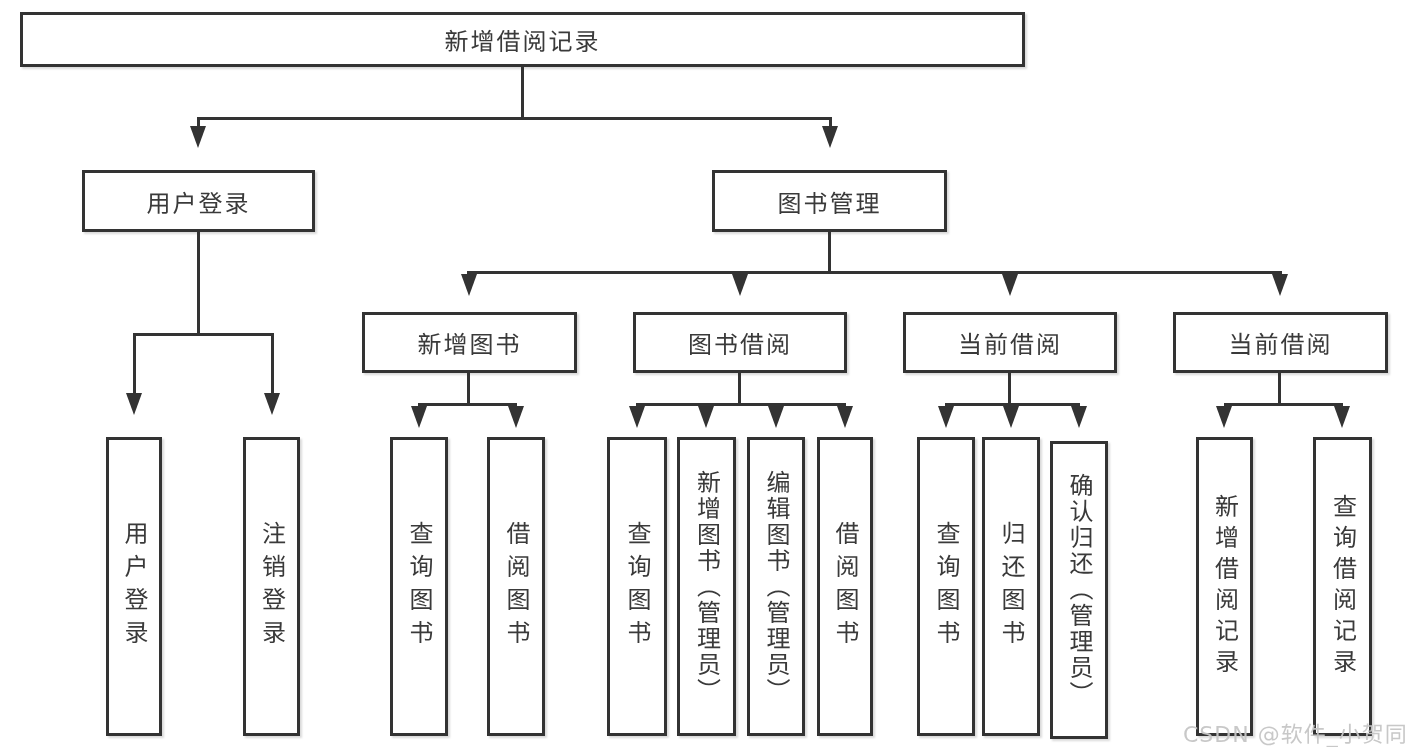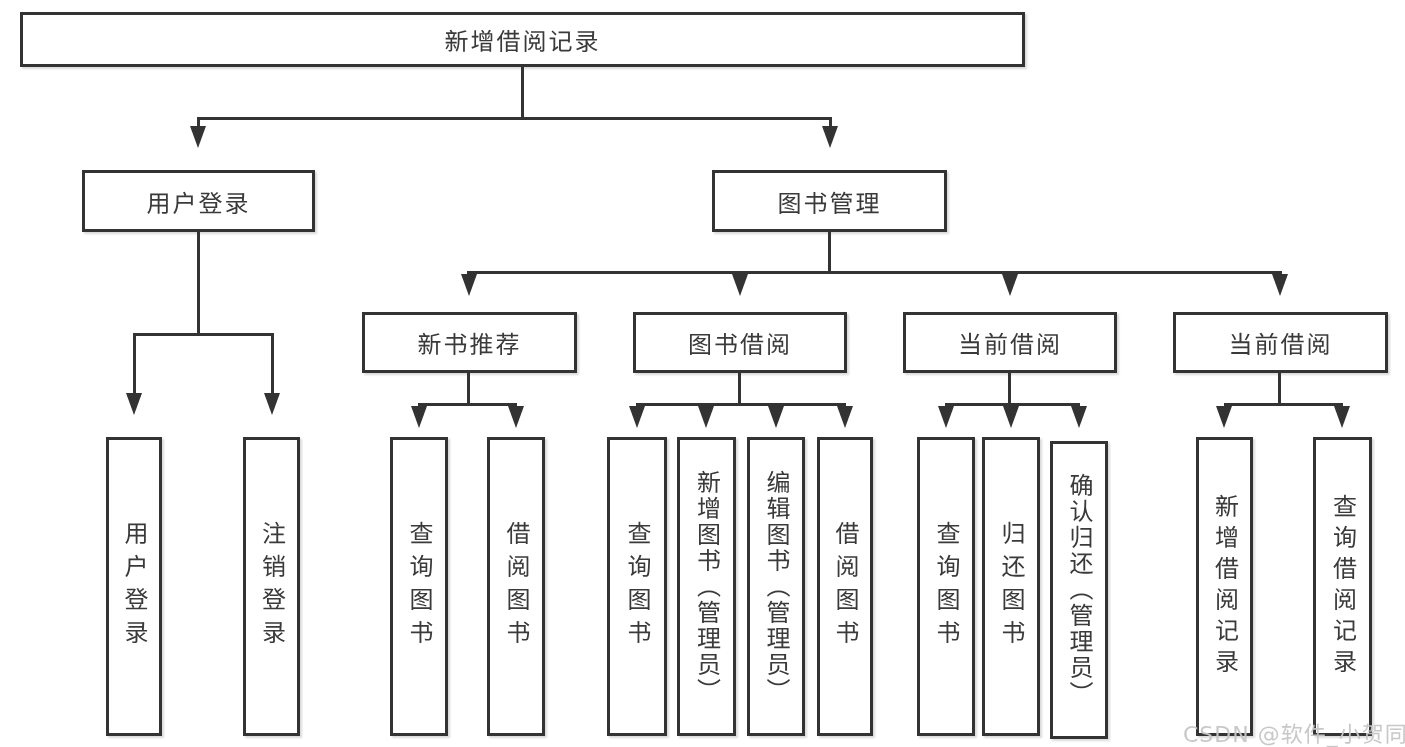--- a/index.html
+++ b/index.html
@@ -134,21 +134,21 @@
   <div class="arrow" style="left:1002px;top:274px;height:38px">
       <div class="stem"></div>
       <div class="tri"></div>
     </div>
   <div class="arrow" style="left:1272px;top:274px;height:38px">
       <div class="stem"></div>
       <div class="tri"></div>
     </div>
 
   <div class="box h" style="left:362px;top:312px;width:215px;height:61px">
-    <span>新书推荐</span>
+    <span>新增图书</span>
   </div>
   <div class="box h" style="left:633px;top:312px;width:214px;height:61px">
     <span>图书借阅</span>
   </div>
   <div class="box h" style="left:903px;top:312px;width:214px;height:61px">
     <span>当前借阅</span>
   </div>
   <div class="box h" style="left:1173px;top:312px;width:215px;height:61px">
     <span>当前借阅</span>
   </div>

